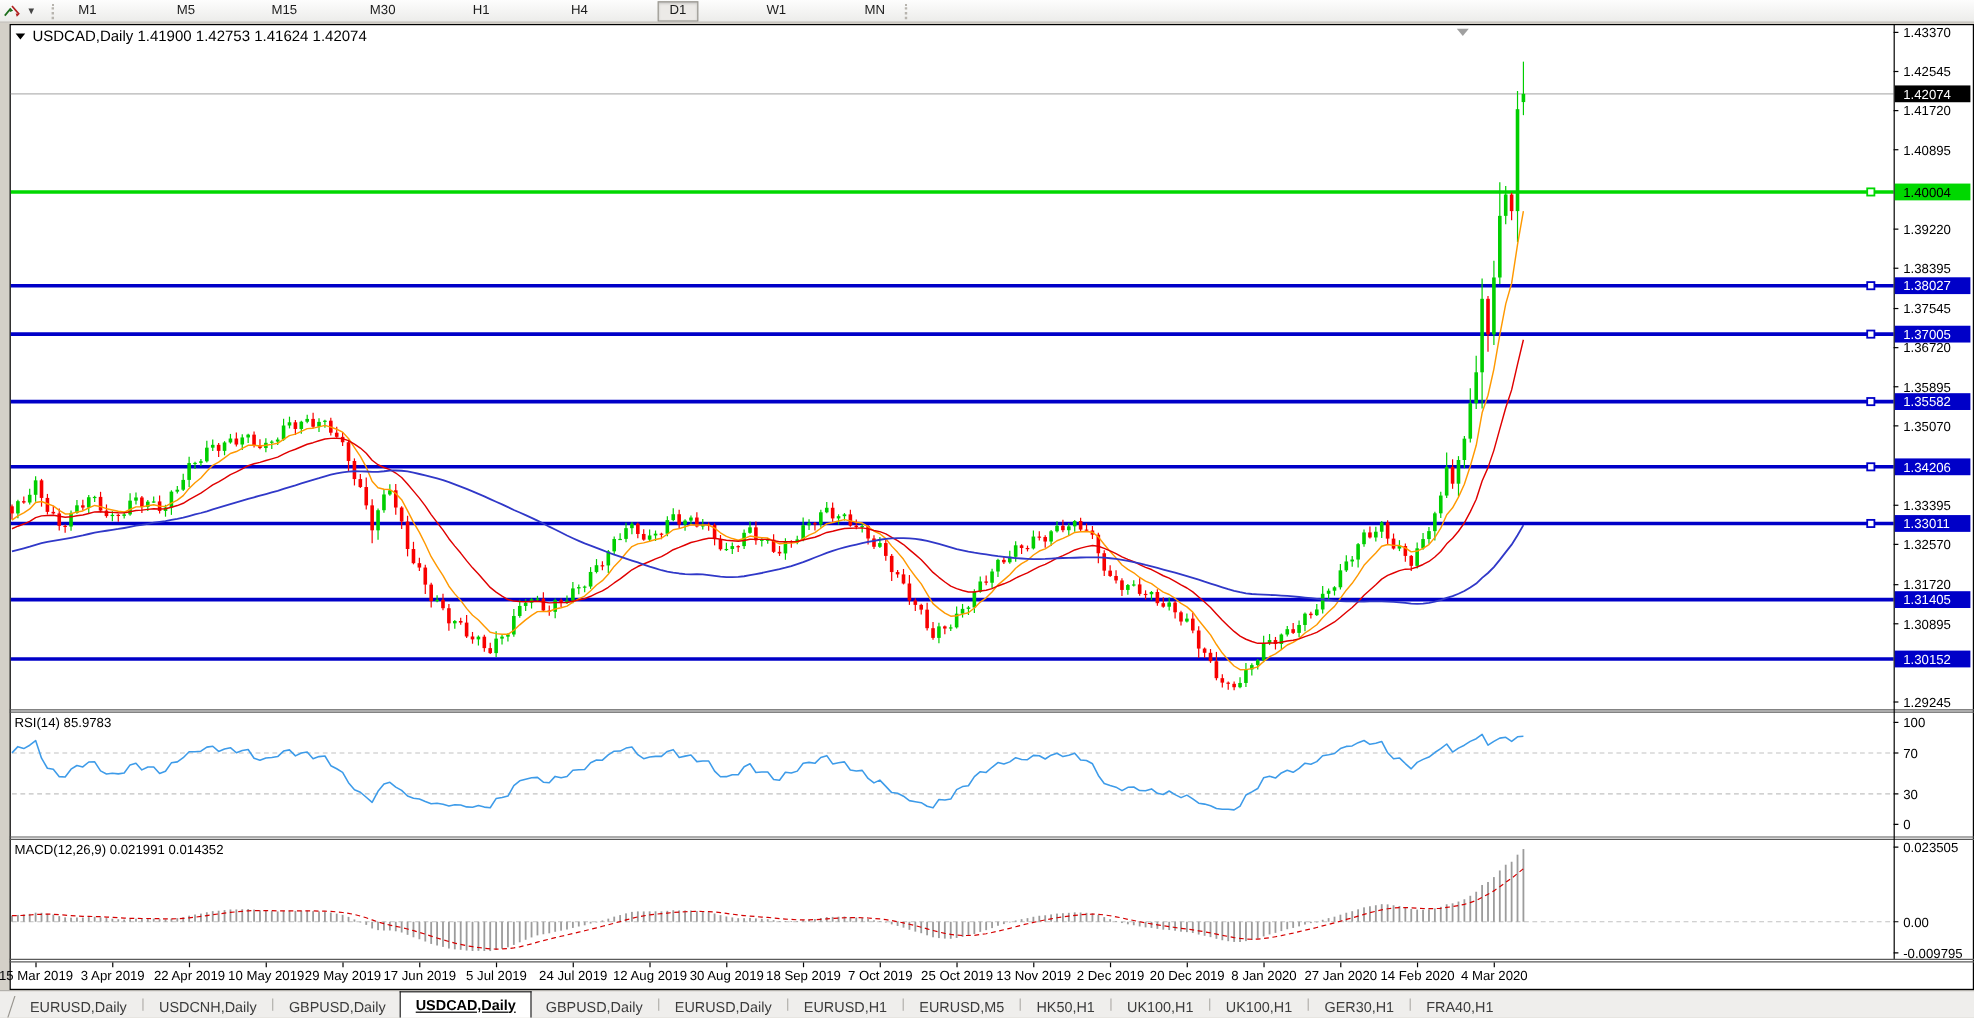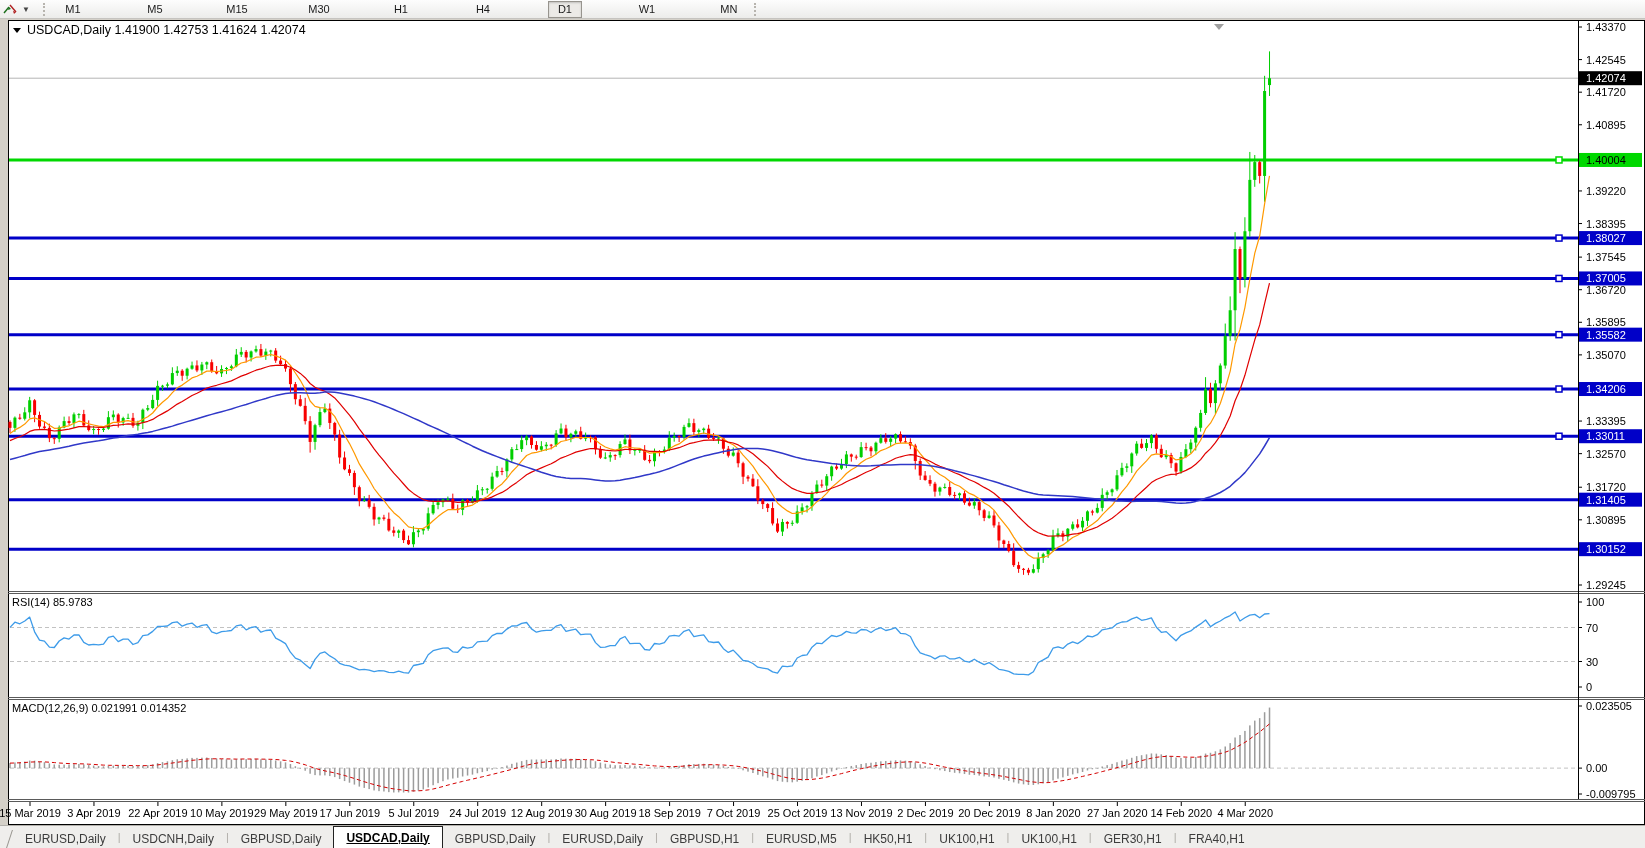--- a/index.html
+++ b/index.html
@@ -990,21 +990,21 @@
     <div class="tab">EURUSD,Daily</div>
     <span class="tab-sep">|</span>
     <div class="tab">USDCNH,Daily</div>
     <span class="tab-sep">|</span>
     <div class="tab">GBPUSD,Daily</div>
     <div class="tab active">USDCAD,Daily</div>
     <div class="tab">GBPUSD,Daily</div>
     <span class="tab-sep">|</span>
     <div class="tab">EURUSD,Daily</div>
     <span class="tab-sep">|</span>
-    <div class="tab">GBPUSD,H1</div>
+    <div class="tab">EURUSD,H1</div>
     <span class="tab-sep">|</span>
     <div class="tab">EURUSD,M5</div>
     <span class="tab-sep">|</span>
     <div class="tab">HK50,H1</div>
     <span class="tab-sep">|</span>
     <div class="tab">UK100,H1</div>
     <span class="tab-sep">|</span>
     <div class="tab">UK100,H1</div>
     <span class="tab-sep">|</span>
     <div class="tab">GER30,H1</div>

